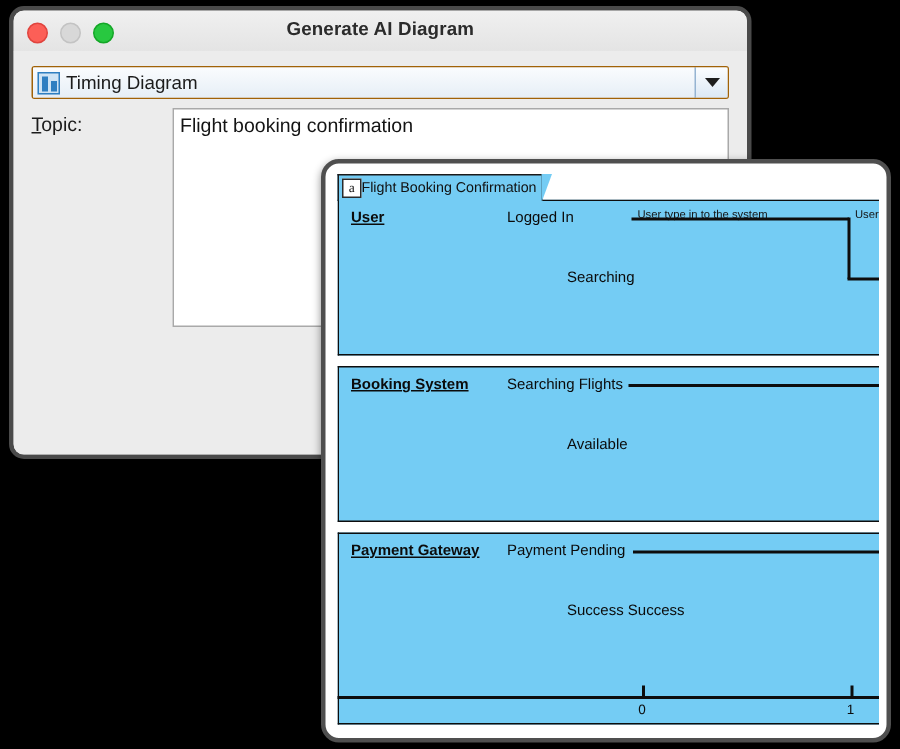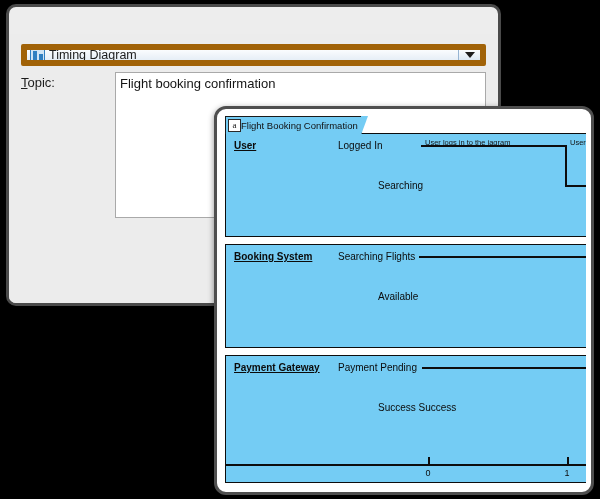--- a/index.html
+++ b/index.html
@@ -83,21 +83,21 @@
     padding-top: 3px;
   }
   .form-label u { text-decoration: underline; }
 
   
   #diagram-type-combo {
     flex: 1;
     height: 22px;
     display: flex;
     align-items: stretch;
-    border: 6px solid #a16207;
+    border: 1px solid #a16207;
     border-radius: 2px;
     background: #eef3f9;
     box-sizing: border-box;
     position: relative;
   }
   #combo-value-area {
     flex: 1;
     display: flex;
     align-items: center;
     padding-left: 3px;
@@ -341,20 +341,28 @@
     font-size: 9px;
     color: #0b0b0b;
     transform: translateX(-50%);
   }
 </style>
 </head>
 <body>
 
 <div id="dialog-window">
 
+  <div id="titlebar">
+    <div class="traffic-lights">
+      <span class="tl tl-close"></span>
+      <span class="tl tl-min"></span>
+      <span class="tl tl-max"></span>
+    </div>
+    <div id="dialog-title">Generate AI Diagram</div>
+  </div>
 
   <div id="dialog-body">
 
     <div class="form-row">
 
       <div id="diagram-type-combo">
         <div id="combo-value-area">
           <span id="combo-icon"></span>
           <span id="combo-text">Timing Diagram</span>
         </div>
@@ -384,21 +392,21 @@
 
       <div class="lane" style="top:0px; height:104px;">
         <div class="lane-name">User</div>
         <div class="state-hi">Logged In</div>
         <div class="state-lo">Searching</div>
 
         <div id="wave-user-seg1"></div>
         <div id="wave-user-drop"></div>
         <div id="wave-user-seg2"></div>
 
-        <div class="wave-label" style="left:199px; top:4px;">User logs in to the iagram</div>
+        <div class="wave-label" style="left:199px; top:4px;">User type in to the system</div>
         <div class="wave-label" style="left:344px; top:4px;">User sea</div>
       </div>
 
       <div class="lane" style="top:111px; height:104px;">
         <div class="lane-name">Booking System</div>
         <div class="state-hi">Searching Flights</div>
         <div class="state-lo">Available</div>
         <div class="wave" style="left:193px;"></div>
       </div>
 

